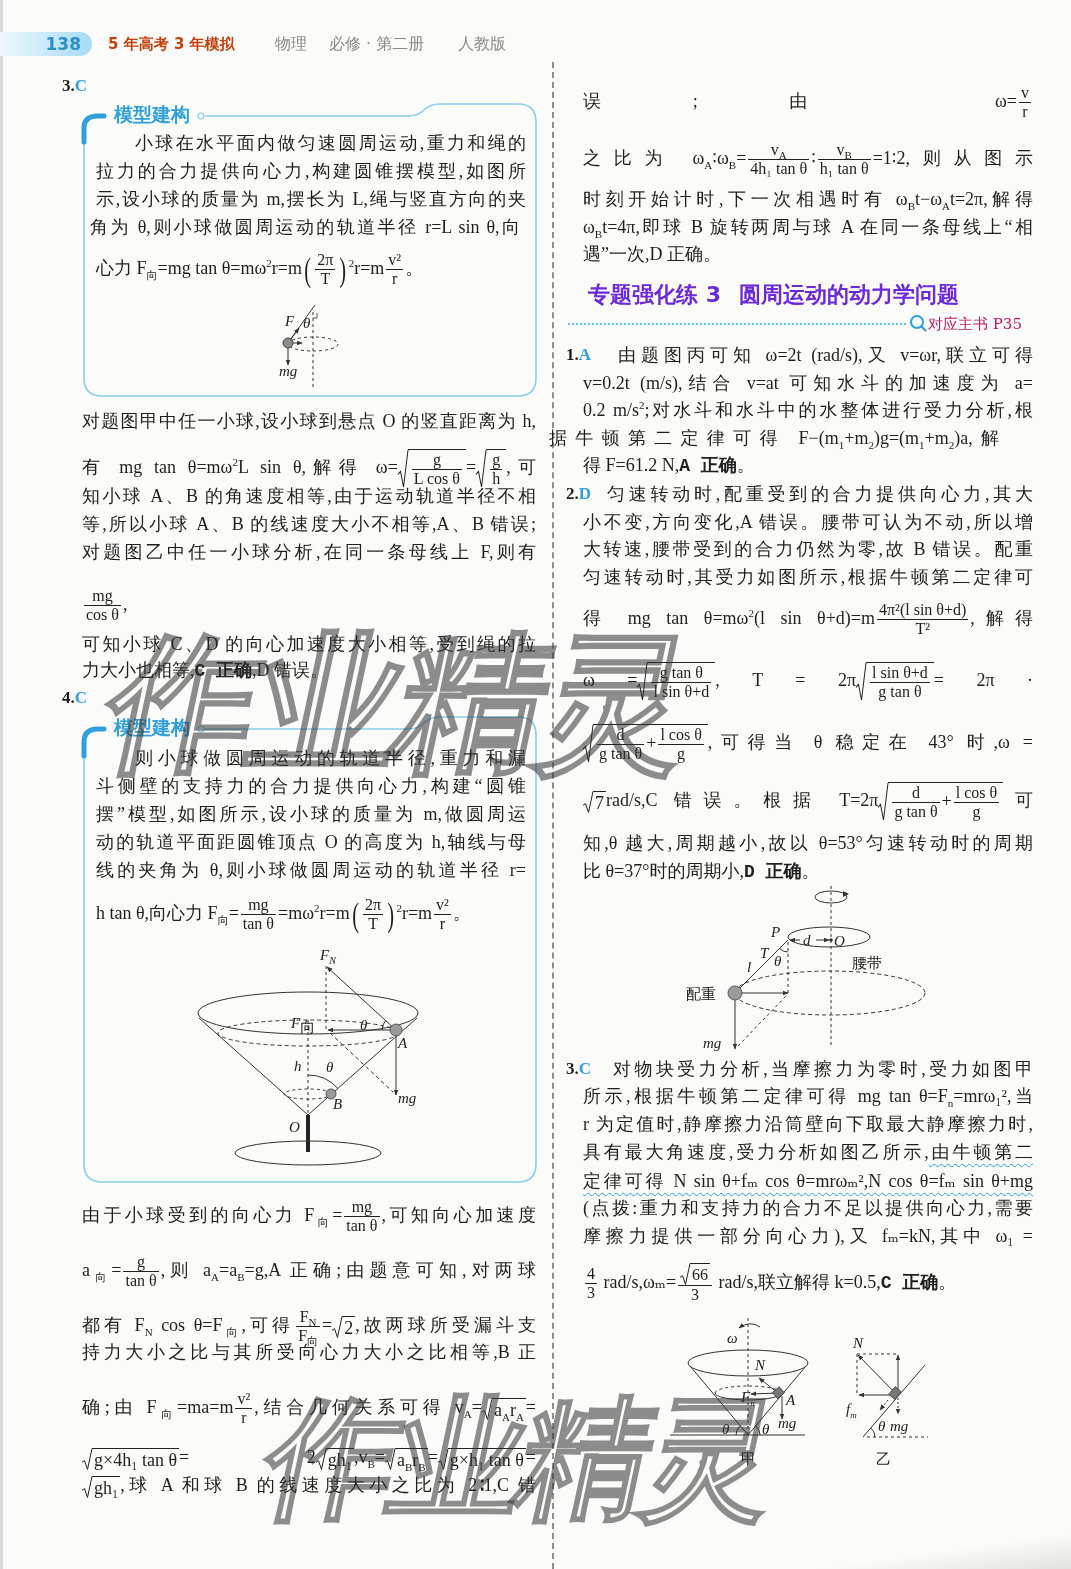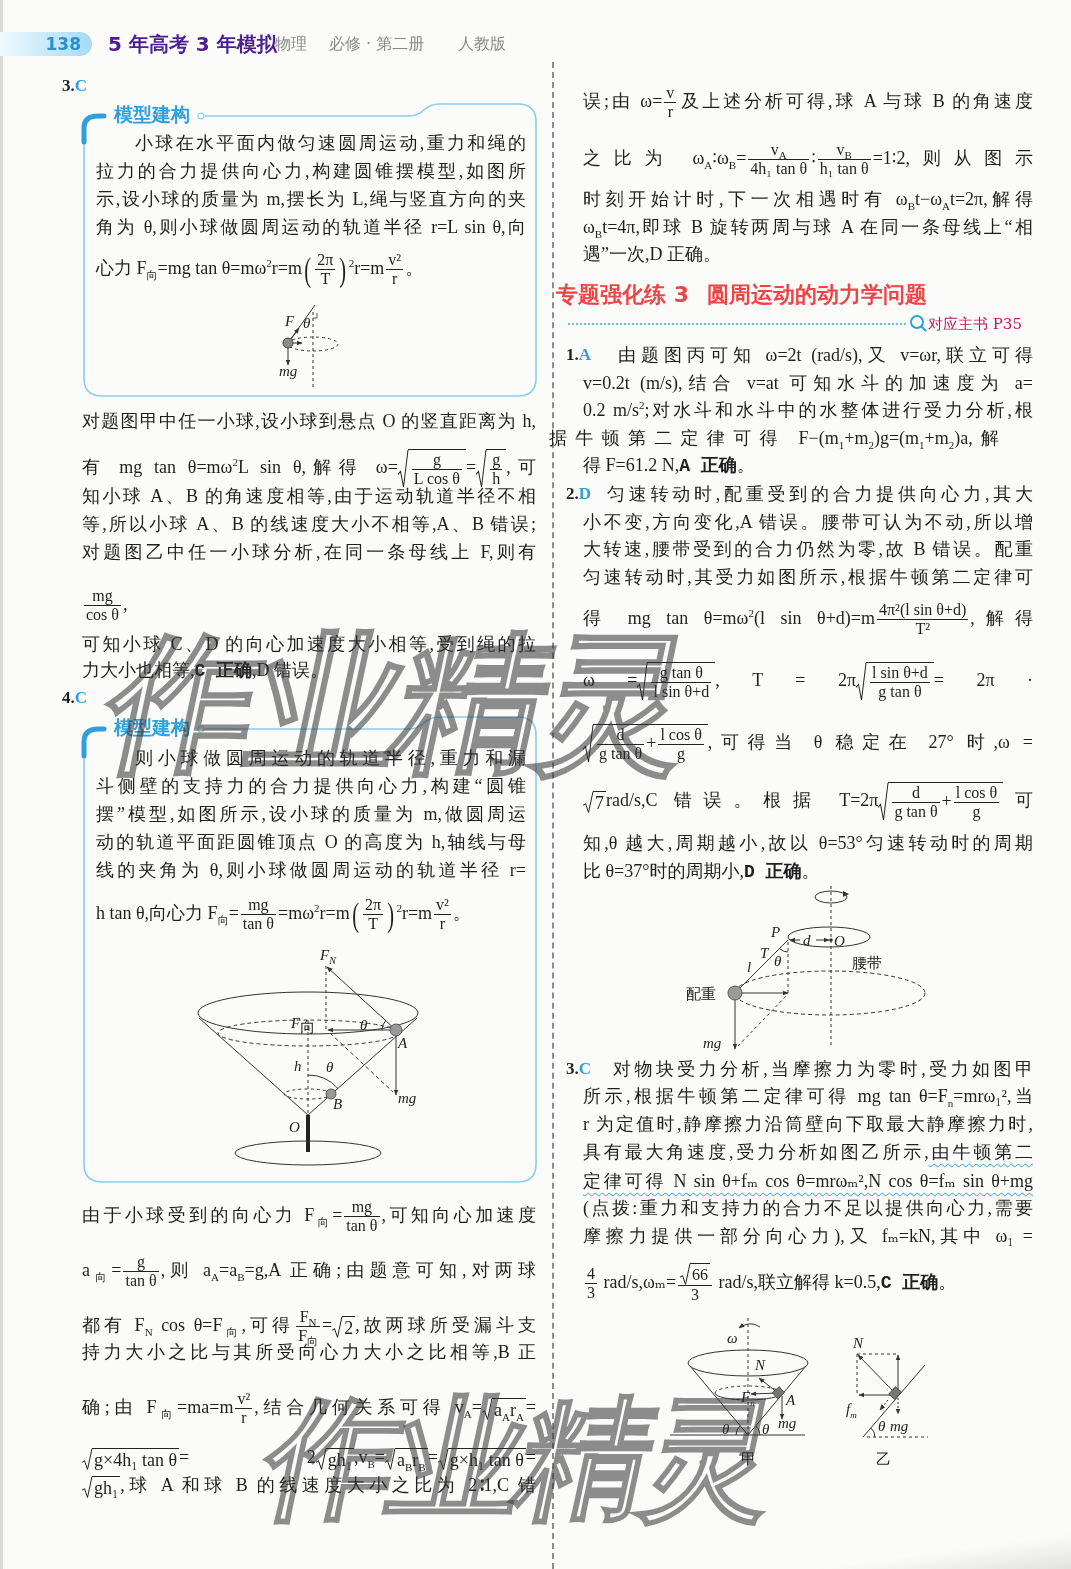--- a/index.html
+++ b/index.html
@@ -4,38 +4,38 @@
 <style>
 *{box-sizing:border-box;}
 html,body{margin:0;padding:0;}
 body{width:1071px;height:1569px;position:relative;overflow:hidden;background:#fbfbfa;color:#1f1f1f;font-family:"Liberation Serif","DejaVu Serif",serif;}
 .page-edge{position:absolute;left:0;top:0;width:3px;height:1569px;background:#dadada;}
 .corner-shade{position:absolute;right:0;bottom:0;width:320px;height:36px;background:linear-gradient(172deg,rgba(0,0,0,0) 55%,rgba(0,0,0,.10));}
 .col-divider{position:absolute;left:552px;top:62px;width:0;height:1507px;border-left:2px dashed #8d8d8d;}
 .badge{position:absolute;left:0;top:32px;width:92px;height:24px;border-radius:0 12px 12px 0;background:linear-gradient(90deg,#eef9fe,#a6dbf3);}
 .badge-num{position:absolute;right:11px;top:2px;font:bold 17px/20px "DejaVu Sans",sans-serif;color:#2a8fcb;}
 .hdr{position:absolute;top:33px;font:16px/22px "DejaVu Sans",sans-serif;color:#8a8a8a;white-space:nowrap;}
-.hdr.series{font-weight:bold;color:#4c1d95;font-size:20px;}
+.hdr.series{font-weight:bold;color:#c2410c;font-size:15px;}
 .qlabel{position:absolute;font:bold 17px/26px "Liberation Serif",serif;color:#1f1f1f;white-space:nowrap;}
 .qlabel .ans{color:#2fa0dc;}
 .box-title{position:absolute;font:bold 19px/24px "DejaVu Sans",sans-serif;color:#2fa0dc;white-space:nowrap;}
 .ln{position:absolute;font-size:18px;line-height:26px;height:26px;text-align:justify;text-align-last:justify;}
 .ln.f{line-height:42px;height:42px;}
 .ln.last{text-align-last:left;}
 .ln sub,.ln sup{font-size:11px;line-height:0;}
 .fr{display:inline-block;vertical-align:middle;text-align:center;text-align-last:center;font-size:16px;line-height:18px;margin:0 2px;}
 .fr>span{display:block;padding:0 2px;}
 .fr>.n{border-bottom:1px solid #222;}
 .rt{display:inline-block;position:relative;padding-left:10px;vertical-align:middle;text-align-last:left;line-height:20px;}
 .rt .sg{position:absolute;left:0;top:0;width:10px;height:100%;overflow:visible;}
 .rt .rd{display:inline-block;border-top:1px solid #222;padding:1px 2px 0 2px;}
 .paren{display:inline-block;font-size:34px;line-height:34px;vertical-align:middle;transform:scaleX(.6);}
 .bs{font-family:Liberation Mono, monospace;font-weight:bold;}
 .wavy{text-decoration:underline wavy #2fa0dc;text-underline-offset:5px;text-decoration-thickness:1px;}
-.sec-title{position:absolute;left:556px;top:281px;font:bold 22px/28px "DejaVu Sans",sans-serif;color:#ef4444;white-space:nowrap;}
+.sec-title{position:absolute;left:588px;top:281px;font:bold 22px/28px "DejaVu Sans",sans-serif;color:#6d28d9;white-space:nowrap;}
 .sec-title .gap{display:inline-block;width:18px;}
 .dotline{position:absolute;left:568px;top:323px;width:338px;border-top:2px dotted #63bde8;}
 .ref{position:absolute;left:928px;top:313px;font:15px/22px "DejaVu Serif",serif;color:#be185d;white-space:nowrap;}
 .diag{position:absolute;overflow:visible;}
 .lbl{font:italic 15px "Liberation Serif",serif;fill:#222;}
 .lblc{font:15px "DejaVu Serif",serif;fill:#222;}
 .wm{position:absolute;font:bold 150px/1 "DejaVu Sans",sans-serif;color:transparent;-webkit-text-stroke:1.6px rgba(50,50,50,.55);transform:skewX(-12deg);white-space:nowrap;pointer-events:none;letter-spacing:-6px;}
 </style>
 </head>
 <body>
@@ -67,21 +67,21 @@
 <svg class="diag" style="left:78px;top:98px;width:462px;height:302px" viewBox="78 98 462 302">
   <path d="M84 138 L84 378 Q84 396 102 396 L518 396 Q536 396 536 378 L536 122 Q536 104 518 104 L440 104 Q430 104 424 110 Q418 116 408 116 L205 116" fill="none" stroke="#8acdec" stroke-width="1.6"></path>
   <circle cx="201" cy="116" r="3" fill="#fff" stroke="#8acdec" stroke-width="1.2"></circle>
   <path d="M84 142 L84 128 Q84 116 98 116 L104 116" fill="none" stroke="#2fa0dc" stroke-width="5" stroke-linecap="round"></path>
 </svg>
 <div class="box-title" style="left:114px;top:102px">模型建构</div>
 
 <div class="ln" style="left:135px;top:130px;width:391px">小球在水平面内做匀速圆周运动,重力和绳的</div>
 <div class="ln" style="left:96px;top:158px;width:430px">拉力的合力提供向心力,构建圆锥摆模型,如图所</div>
 <div class="ln" style="left:96px;top:186px;width:430px">示,设小球的质量为 m,摆长为 L,绳与竖直方向的夹</div>
-<div class="ln" style="left:96px;top:214px;width:430px">角为 θ,则小球做圆周运动的轨道半径 r=L sin θ,向</div>
+<div class="ln" style="left:90px;top:214px;width:430px">角为 θ,则小球做圆周运动的轨道半径 r=L sin θ,向</div>
 <div class="ln f last" style="left:96px;top:247px;width:430px">
   <span>心力 F</span><sub>向</sub><span>=mg tan θ=mω</span><sup>2</sup><span>r=m</span><span class="paren">(</span><span class="fr"><span class="n">2π</span><span class="d">T</span></span><span class="paren">)</span><sup>2</sup><span>r=m</span><span class="fr"><span class="n">v²</span><span class="d">r</span></span><span>。</span>
 </div>
 
 <svg class="diag" style="left:268px;top:296px;width:80px;height:96px" viewBox="268 296 80 96">
   <line x1="315" y1="305" x2="288" y2="343" stroke="#333" stroke-width="1"></line>
   <line x1="313" y1="312" x2="313" y2="388" stroke="#333" stroke-width="1" stroke-dasharray="3 3"></line>
   <path d="M313 318 h4 v-5" fill="none" stroke="#333" stroke-width=".8"></path>
   <ellipse cx="313" cy="344" rx="25" ry="7" fill="none" stroke="#333" stroke-width="1" stroke-dasharray="3 3"></ellipse>
   <line x1="288" y1="343" x2="299" y2="328" stroke="#333" marker-end="url(#arr)"></line>
@@ -189,21 +189,21 @@
         <polyline points="0,13 2.5,11.5 5.5,19.5 10,0.5" fill="none" stroke="#222" stroke-width="1" vector-effect="non-scaling-stroke"></polyline>
       </svg><span class="rd">g×h₁ tan θ</span></span><span>=</span>
 </div>
 <div class="ln f" style="left:82px;top:1464px;width:454px">
   <span class="rt"><svg class="sg" viewBox="0 0 10 20" preserveAspectRatio="none">
         <polyline points="0,13 2.5,11.5 5.5,19.5 10,0.5" fill="none" stroke="#222" stroke-width="1" vector-effect="non-scaling-stroke"></polyline>
       </svg><span class="rd">gh₁</span></span><span>,球 A 和球 B 的线速度大小之比为 2∶1,C 错</span>
 </div>
 
 <div class="ln f" style="left:583px;top:80px;width:450px">
-  <span>误;由 ω=</span><span class="fr"><span class="n">v</span><span class="d">r</span></span><span>及上述分析可得,球 A 与球 B 的角速度</span>
+  <span>误;由 ω=</span><span class="fr"><span class="n">v</span><span class="d">r</span></span>
 </div>
 <div class="ln f" style="left:583px;top:137px;width:450px">
   <span>之比为 ω</span><sub>A</sub><span>∶ω</span><sub>B</sub><span>=</span><span class="fr"><span class="n"><span>v</span><sub>A</sub></span><span class="d">4h₁ tan θ</span></span><span>∶</span><span class="fr"><span class="n"><span>v</span><sub>B</sub></span><span class="d">h₁ tan θ</span></span><span>=1∶2,则从图示</span>
 </div>
 <div class="ln" style="left:583px;top:186px;width:450px">
   <span>时刻开始计时,下一次相遇时有 ω</span><sub>B</sub><span>t−ω</span><sub>A</sub><span>t=2π,解得</span>
 </div>
 <div class="ln" style="left:583px;top:214px;width:450px">
   <span>ω</span><sub>B</sub><span>t=4π,即球 B 旋转两周与球 A 在同一条母线上“相</span>
 </div>
@@ -247,21 +247,21 @@
 <div class="ln f" style="left:583px;top:659px;width:450px">
   <span>ω =</span><span class="rt"><svg class="sg" viewBox="0 0 10 20" preserveAspectRatio="none">
         <polyline points="0,13 2.5,11.5 5.5,19.5 10,0.5" fill="none" stroke="#222" stroke-width="1" vector-effect="non-scaling-stroke"></polyline>
       </svg><span class="rd"><span class="fr"><span class="n">g tan θ</span><span class="d">l sin θ+d</span></span></span></span><span>, T = 2π</span><span class="rt"><svg class="sg" viewBox="0 0 10 20" preserveAspectRatio="none">
         <polyline points="0,13 2.5,11.5 5.5,19.5 10,0.5" fill="none" stroke="#222" stroke-width="1" vector-effect="non-scaling-stroke"></polyline>
       </svg><span class="rd"><span class="fr"><span class="n">l sin θ+d</span><span class="d">g tan θ</span></span></span></span><span>= 2π ·</span>
 </div>
 <div class="ln f" style="left:583px;top:721px;width:450px">
   <span class="rt"><svg class="sg" viewBox="0 0 10 20" preserveAspectRatio="none">
         <polyline points="0,13 2.5,11.5 5.5,19.5 10,0.5" fill="none" stroke="#222" stroke-width="1" vector-effect="non-scaling-stroke"></polyline>
-      </svg><span class="rd"><span class="fr"><span class="n">d</span><span class="d">g tan θ</span></span><span>+</span><span class="fr"><span class="n">l cos θ</span><span class="d">g</span></span></span></span><span>,可得当 θ 稳定在 27° 时,ω =</span>
+      </svg><span class="rd"><span class="fr"><span class="n">d</span><span class="d">g tan θ</span></span><span>+</span><span class="fr"><span class="n">l cos θ</span><span class="d">g</span></span></span></span><span>,可得当 θ 稳定在 43° 时,ω =</span>
 </div>
 <div class="ln f" style="left:583px;top:779px;width:450px">
   <span class="rt"><svg class="sg" viewBox="0 0 10 20" preserveAspectRatio="none">
         <polyline points="0,13 2.5,11.5 5.5,19.5 10,0.5" fill="none" stroke="#222" stroke-width="1" vector-effect="non-scaling-stroke"></polyline>
       </svg><span class="rd">7</span></span><span>rad/s,C 错误。根据 T=2π</span><span class="rt"><svg class="sg" viewBox="0 0 10 20" preserveAspectRatio="none">
         <polyline points="0,13 2.5,11.5 5.5,19.5 10,0.5" fill="none" stroke="#222" stroke-width="1" vector-effect="non-scaling-stroke"></polyline>
       </svg><span class="rd"><span class="fr"><span class="n">d</span><span class="d">g tan θ</span></span><span>+</span><span class="fr"><span class="n">l cos θ</span><span class="d">g</span></span></span></span><span>可</span>
 </div>
 <div class="ln" style="left:583px;top:830px;width:450px">知,θ 越大,周期越小,故以 θ=53°匀速转动时的周期</div>
 <div class="ln last" style="left:583px;top:858px;width:450px">

